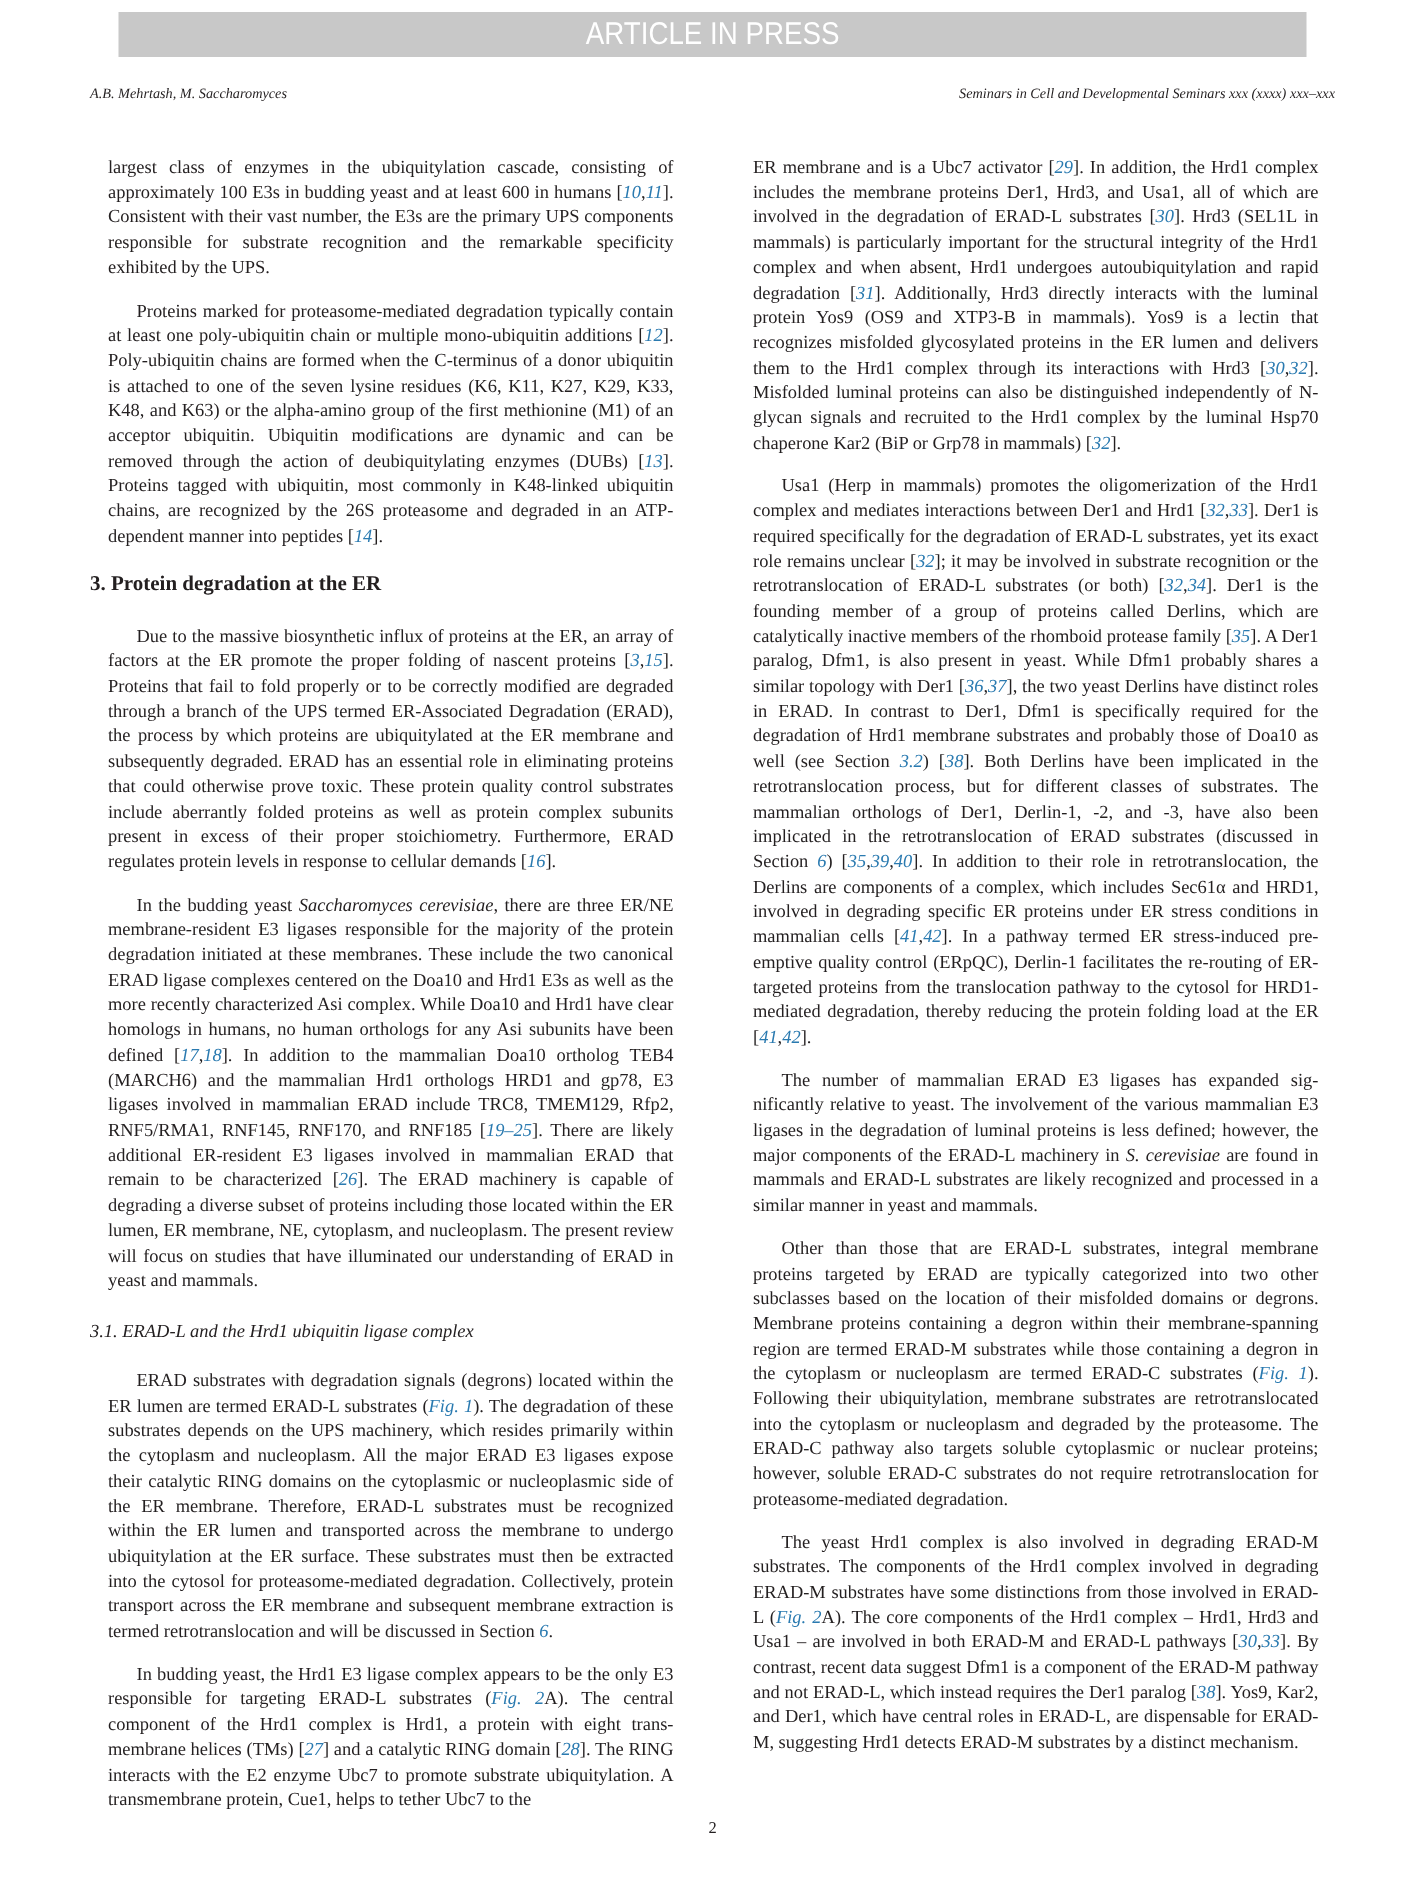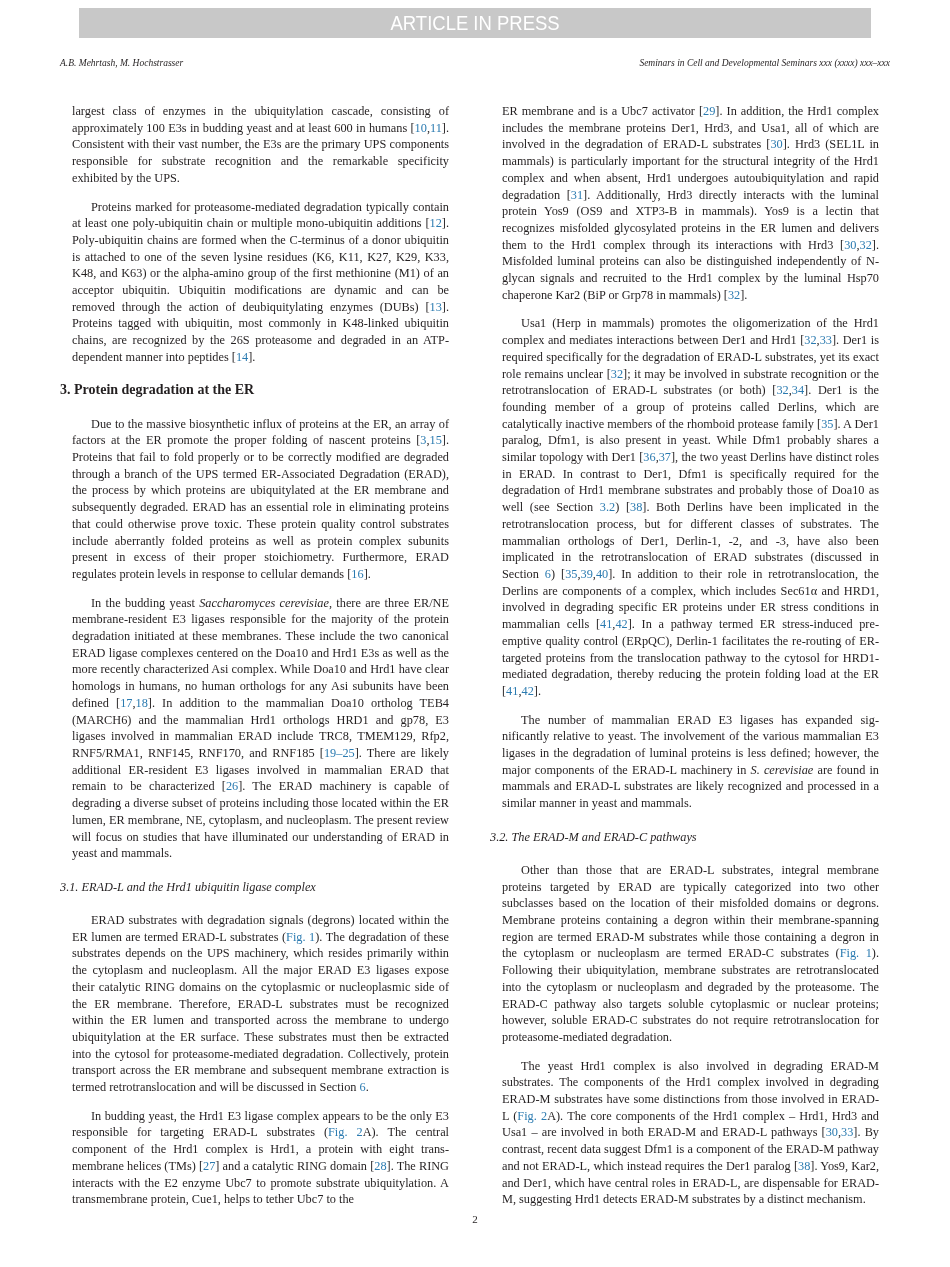--- a/index.html
+++ b/index.html
@@ -9,47 +9,46 @@
     .running-head { position: absolute; top: 58px; font-size: 9.5px; font-style: italic; font-family: "Liberation Serif", serif; color: #231f20; }
     .rh-left { left: 60px; }
     .rh-right { right: 60px; }
     .col { position: absolute; top: 91px; width: 401px; font-family: "Liberation Serif", serif; font-size: 12.3px; line-height: 16.7px; text-align: justify; hyphens: manual; }
     .col-left { left: 60px; }
     .col-right { left: 490px; }
     .col p { margin: 12px; text-indent: 0; }
     .col p.indent { text-indent: 19px; }
     .col h2 { font-size: 14px; font-weight: bold; margin: 16.7px 0 16.7px 0; line-height: 16.7px; }
     .col h3 { font-size: 12.3px; font-weight: normal; font-style: italic; margin: 16.7px 0 16.7px 0; line-height: 16.7px; }
-    .ref { color: #2a7ab0; }
+    .ref { color: #2a7ab0; font-style: italic; }
     .page-number { position: absolute; top: 1213px; left: 0; width: 950px; text-align: center; font-family: "Liberation Serif", serif; font-size: 11px; color: #231f20; }
     em { font-style: italic; }
   </style>
 </head>
 <body>
 
 <div class="banner">
   <span>ARTICLE IN PRESS</span>
 </div>
 
-<div class="running-head rh-left">A.B. Mehrtash, M. Hochstrasser</div>
+<div class="running-head rh-left">A.B. Mehrtash, M. Saccharomyces</div>
 <div class="running-head rh-right">Seminars in Cell and Developmental Seminars xxx (xxxx) xxx–xxx</div>
 
 <div class="col col-left">
   <p>largest class of enzymes in the ubiquitylation cascade, consisting of approximately 100 E3s in budding yeast and at least 600 in humans [<a class="ref" style="color: rgb(42, 122, 176);">10</a>,<a class="ref" style="color: rgb(42, 122, 176);">11</a>]. Consistent with their vast number, the E3s are the primary UPS components responsible for substrate recognition and the remarkable specificity exhibited by the UPS.</p>
   <p class="indent">Proteins marked for proteasome-mediated degradation typically contain at least one poly-ubiquitin chain or multiple mono-ubiquitin additions [<a class="ref" style="color: rgb(42, 122, 176);">12</a>]. Poly-ubiquitin chains are formed when the C-terminus of a donor ubiquitin is attached to one of the seven lysine residues (K6, K11, K27, K29, K33, K48, and K63) or the alpha-amino group of the first methionine (M1) of an acceptor ubiquitin. Ubiquitin modifications are dynamic and can be removed through the action of deubiquitylating enzymes (DUBs) [<a class="ref" style="color: rgb(42, 122, 176);">13</a>]. Proteins tagged with ubiquitin, most commonly in K48-linked ubiquitin chains, are recognized by the 26S proteasome and degraded in an ATP-dependent manner into peptides [<a class="ref" style="color: rgb(42, 122, 176);">14</a>].</p>
   <h2>3.  Protein degradation at the ER</h2>
   <p class="indent">Due to the massive biosynthetic influx of proteins at the ER, an array of factors at the ER promote the proper folding of nascent proteins [<a class="ref" style="color: rgb(42, 122, 176);">3</a>,<a class="ref" style="color: rgb(42, 122, 176);">15</a>]. Proteins that fail to fold properly or to be correctly modified are degraded through a branch of the UPS termed ER-Associated De­gradation (ERAD), the process by which proteins are ubiquitylated at the ER membrane and subsequently degraded. ERAD has an essential role in eliminating proteins that could otherwise prove toxic. These protein quality control substrates include aberrantly folded proteins as well as protein complex subunits present in excess of their proper stoichiometry. Furthermore, ERAD regulates protein levels in response to cellular demands [<a class="ref" style="color: rgb(42, 122, 176);">16</a>].</p>
   <p class="indent">In the budding yeast <em>Saccharomyces cerevisiae</em>, there are three ER/NE membrane-resident E3 ligases responsible for the majority of the pro­tein degradation initiated at these membranes. These include the two canonical ERAD ligase complexes centered on the Doa10 and Hrd1 E3s as well as the more recently characterized Asi complex. While Doa10 and Hrd1 have clear homologs in humans, no human orthologs for any Asi subunits have been defined [<a class="ref" style="color: rgb(42, 122, 176);">17</a>,<a class="ref" style="color: rgb(42, 122, 176);">18</a>]. In addition to the mammalian Doa10 ortholog TEB4 (MARCH6) and the mammalian Hrd1 orthologs HRD1 and gp78, E3 ligases involved in mammalian ERAD include TRC8, TMEM129, Rfp2, RNF5/RMA1, RNF145, RNF170, and RNF185 [<a class="ref" style="color: rgb(42, 122, 176);">19–25</a>]. There are likely additional ER-resident E3 ligases involved in mammalian ERAD that remain to be characterized [<a class="ref" style="color: rgb(42, 122, 176);">26</a>]. The ERAD machinery is capable of degrading a diverse subset of proteins including those located within the ER lumen, ER membrane, NE, cytoplasm, and nucleoplasm. The present review will focus on studies that have illu­minated our understanding of ERAD in yeast and mammals.</p>
   <h3>3.1.  ERAD-L and the Hrd1 ubiquitin ligase complex</h3>
   <p class="indent">ERAD substrates with degradation signals (degrons) located within the ER lumen are termed ERAD-L substrates (<a class="ref" style="color: rgb(42, 122, 176);">Fig. 1</a>). The degradation of these substrates depends on the UPS machinery, which resides pri­marily within the cytoplasm and nucleoplasm. All the major ERAD E3 ligases expose their catalytic RING domains on the cytoplasmic or nu­cleoplasmic side of the ER membrane. Therefore, ERAD-L substrates must be recognized within the ER lumen and transported across the membrane to undergo ubiquitylation at the ER surface. These substrates must then be extracted into the cytosol for proteasome-mediated de­gradation. Collectively, protein transport across the ER membrane and subsequent membrane extraction is termed retrotranslocation and will be discussed in Section <a class="ref" style="color: rgb(42, 122, 176);">6</a>.</p>
   <p class="indent">In budding yeast, the Hrd1 E3 ligase complex appears to be the only E3 responsible for targeting ERAD-L substrates (<a class="ref" style="color: rgb(42, 122, 176);">Fig. 2</a>A). The central component of the Hrd1 complex is Hrd1, a protein with eight trans­membrane helices (TMs) [<a class="ref" style="color: rgb(42, 122, 176);">27</a>] and a catalytic RING domain [<a class="ref" style="color: rgb(42, 122, 176);">28</a>]. The RING interacts with the E2 enzyme Ubc7 to promote substrate ubi­quitylation. A transmembrane protein, Cue1, helps to tether Ubc7 to the</p>
 </div>
 
 <div class="col col-right">
   <p>ER membrane and is a Ubc7 activator [<a class="ref" style="color: rgb(42, 122, 176);">29</a>]. In addition, the Hrd1 complex includes the membrane proteins Der1, Hrd3, and Usa1, all of which are involved in the degradation of ERAD-L substrates [<a class="ref" style="color: rgb(42, 122, 176);">30</a>]. Hrd3 (SEL1L in mammals) is particularly important for the structural in­tegrity of the Hrd1 complex and when absent, Hrd1 undergoes auto­ubiquitylation and rapid degradation [<a class="ref" style="color: rgb(42, 122, 176);">31</a>]. Additionally, Hrd3 directly interacts with the luminal protein Yos9 (OS9 and XTP3-B in mammals). Yos9 is a lectin that recognizes misfolded glycosylated proteins in the ER lumen and delivers them to the Hrd1 complex through its interac­tions with Hrd3 [<a class="ref" style="color: rgb(42, 122, 176);">30</a>,<a class="ref" style="color: rgb(42, 122, 176);">32</a>]. Misfolded luminal proteins can also be dis­tinguished independently of N-glycan signals and recruited to the Hrd1 complex by the luminal Hsp70 chaperone Kar2 (BiP or Grp78 in mammals) [<a class="ref" style="color: rgb(42, 122, 176);">32</a>].</p>
   <p class="indent">Usa1 (Herp in mammals) promotes the oligomerization of the Hrd1 complex and mediates interactions between Der1 and Hrd1 [<a class="ref" style="color: rgb(42, 122, 176);">32</a>,<a class="ref" style="color: rgb(42, 122, 176);">33</a>]. Der1 is required specifically for the degradation of ERAD-L substrates, yet its exact role remains unclear [<a class="ref" style="color: rgb(42, 122, 176);">32</a>]; it may be involved in substrate recognition or the retrotranslocation of ERAD-L substrates (or both) [<a class="ref" style="color: rgb(42, 122, 176);">32</a>,<a class="ref" style="color: rgb(42, 122, 176);">34</a>]. Der1 is the founding member of a group of proteins called Derlins, which are catalytically inactive members of the rhomboid protease family [<a class="ref" style="color: rgb(42, 122, 176);">35</a>]. A Der1 paralog, Dfm1, is also present in yeast. While Dfm1 probably shares a similar topology with Der1 [<a class="ref" style="color: rgb(42, 122, 176);">36</a>,<a class="ref" style="color: rgb(42, 122, 176);">37</a>], the two yeast Derlins have distinct roles in ERAD. In contrast to Der1, Dfm1 is specifically required for the degradation of Hrd1 membrane sub­strates and probably those of Doa10 as well (see Section <a class="ref" style="color: rgb(42, 122, 176);">3.2</a>) [<a class="ref" style="color: rgb(42, 122, 176);">38</a>]. Both Derlins have been implicated in the retrotranslocation process, but for different classes of substrates. The mammalian orthologs of Der1, Derlin-1, -2, and -3, have also been implicated in the retrotranslocation of ERAD substrates (discussed in Section <a class="ref" style="color: rgb(42, 122, 176);">6</a>) [<a class="ref" style="color: rgb(42, 122, 176);">35</a>,<a class="ref" style="color: rgb(42, 122, 176);">39</a>,<a class="ref" style="color: rgb(42, 122, 176);">40</a>]. In addition to their role in retrotranslocation, the Derlins are components of a com­plex, which includes Sec61α and HRD1, involved in degrading specific ER proteins under ER stress conditions in mammalian cells [<a class="ref" style="color: rgb(42, 122, 176);">41</a>,<a class="ref" style="color: rgb(42, 122, 176);">42</a>]. In a pathway termed ER stress-induced pre-emptive quality control (ERpQC), Derlin-1 facilitates the re-routing of ER-targeted proteins from the translocation pathway to the cytosol for HRD1-mediated de­gradation, thereby reducing the protein folding load at the ER [<a class="ref" style="color: rgb(42, 122, 176);">41</a>,<a class="ref" style="color: rgb(42, 122, 176);">42</a>].</p>
   <p class="indent">The number of mammalian ERAD E3 ligases has expanded sig­nificantly relative to yeast. The involvement of the various mammalian E3 ligases in the degradation of luminal proteins is less defined; how­ever, the major components of the ERAD-L machinery in <em>S. cerevisiae</em> are found in mammals and ERAD-L substrates are likely recognized and processed in a similar manner in yeast and mammals.</p>
-  <h3>3.2.  The ERAD-M and ERAD-C pathways</h3>
   <p class="indent">Other than those that are ERAD-L substrates, integral membrane proteins targeted by ERAD are typically categorized into two other subclasses based on the location of their misfolded domains or degrons. Membrane proteins containing a degron within their membrane-span­ning region are termed ERAD-M substrates while those containing a degron in the cytoplasm or nucleoplasm are termed ERAD-C substrates (<a class="ref" style="color: rgb(42, 122, 176);">Fig. 1</a>). Following their ubiquitylation, membrane substrates are ret­rotranslocated into the cytoplasm or nucleoplasm and degraded by the proteasome. The ERAD-C pathway also targets soluble cytoplasmic or nuclear proteins; however, soluble ERAD-C substrates do not require retrotranslocation for proteasome-mediated degradation.</p>
   <p class="indent">The yeast Hrd1 complex is also involved in degrading ERAD-M substrates. The components of the Hrd1 complex involved in degrading ERAD-M substrates have some distinctions from those involved in ERAD-L (<a class="ref" style="color: rgb(42, 122, 176);">Fig. 2</a>A). The core components of the Hrd1 complex – Hrd1, Hrd3 and Usa1 – are involved in both ERAD-M and ERAD-L pathways [<a class="ref" style="color: rgb(42, 122, 176);">30</a>,<a class="ref" style="color: rgb(42, 122, 176);">33</a>]. By contrast, recent data suggest Dfm1 is a component of the ERAD-M pathway and not ERAD-L, which instead requires the Der1 paralog [<a class="ref" style="color: rgb(42, 122, 176);">38</a>]. Yos9, Kar2, and Der1, which have central roles in ERAD-L, are dispensable for ERAD-M, suggesting Hrd1 detects ERAD-M sub­strates by a distinct mechanism.</p>
 </div>
 
 <div class="page-number">2</div>
 
 </body></html>

